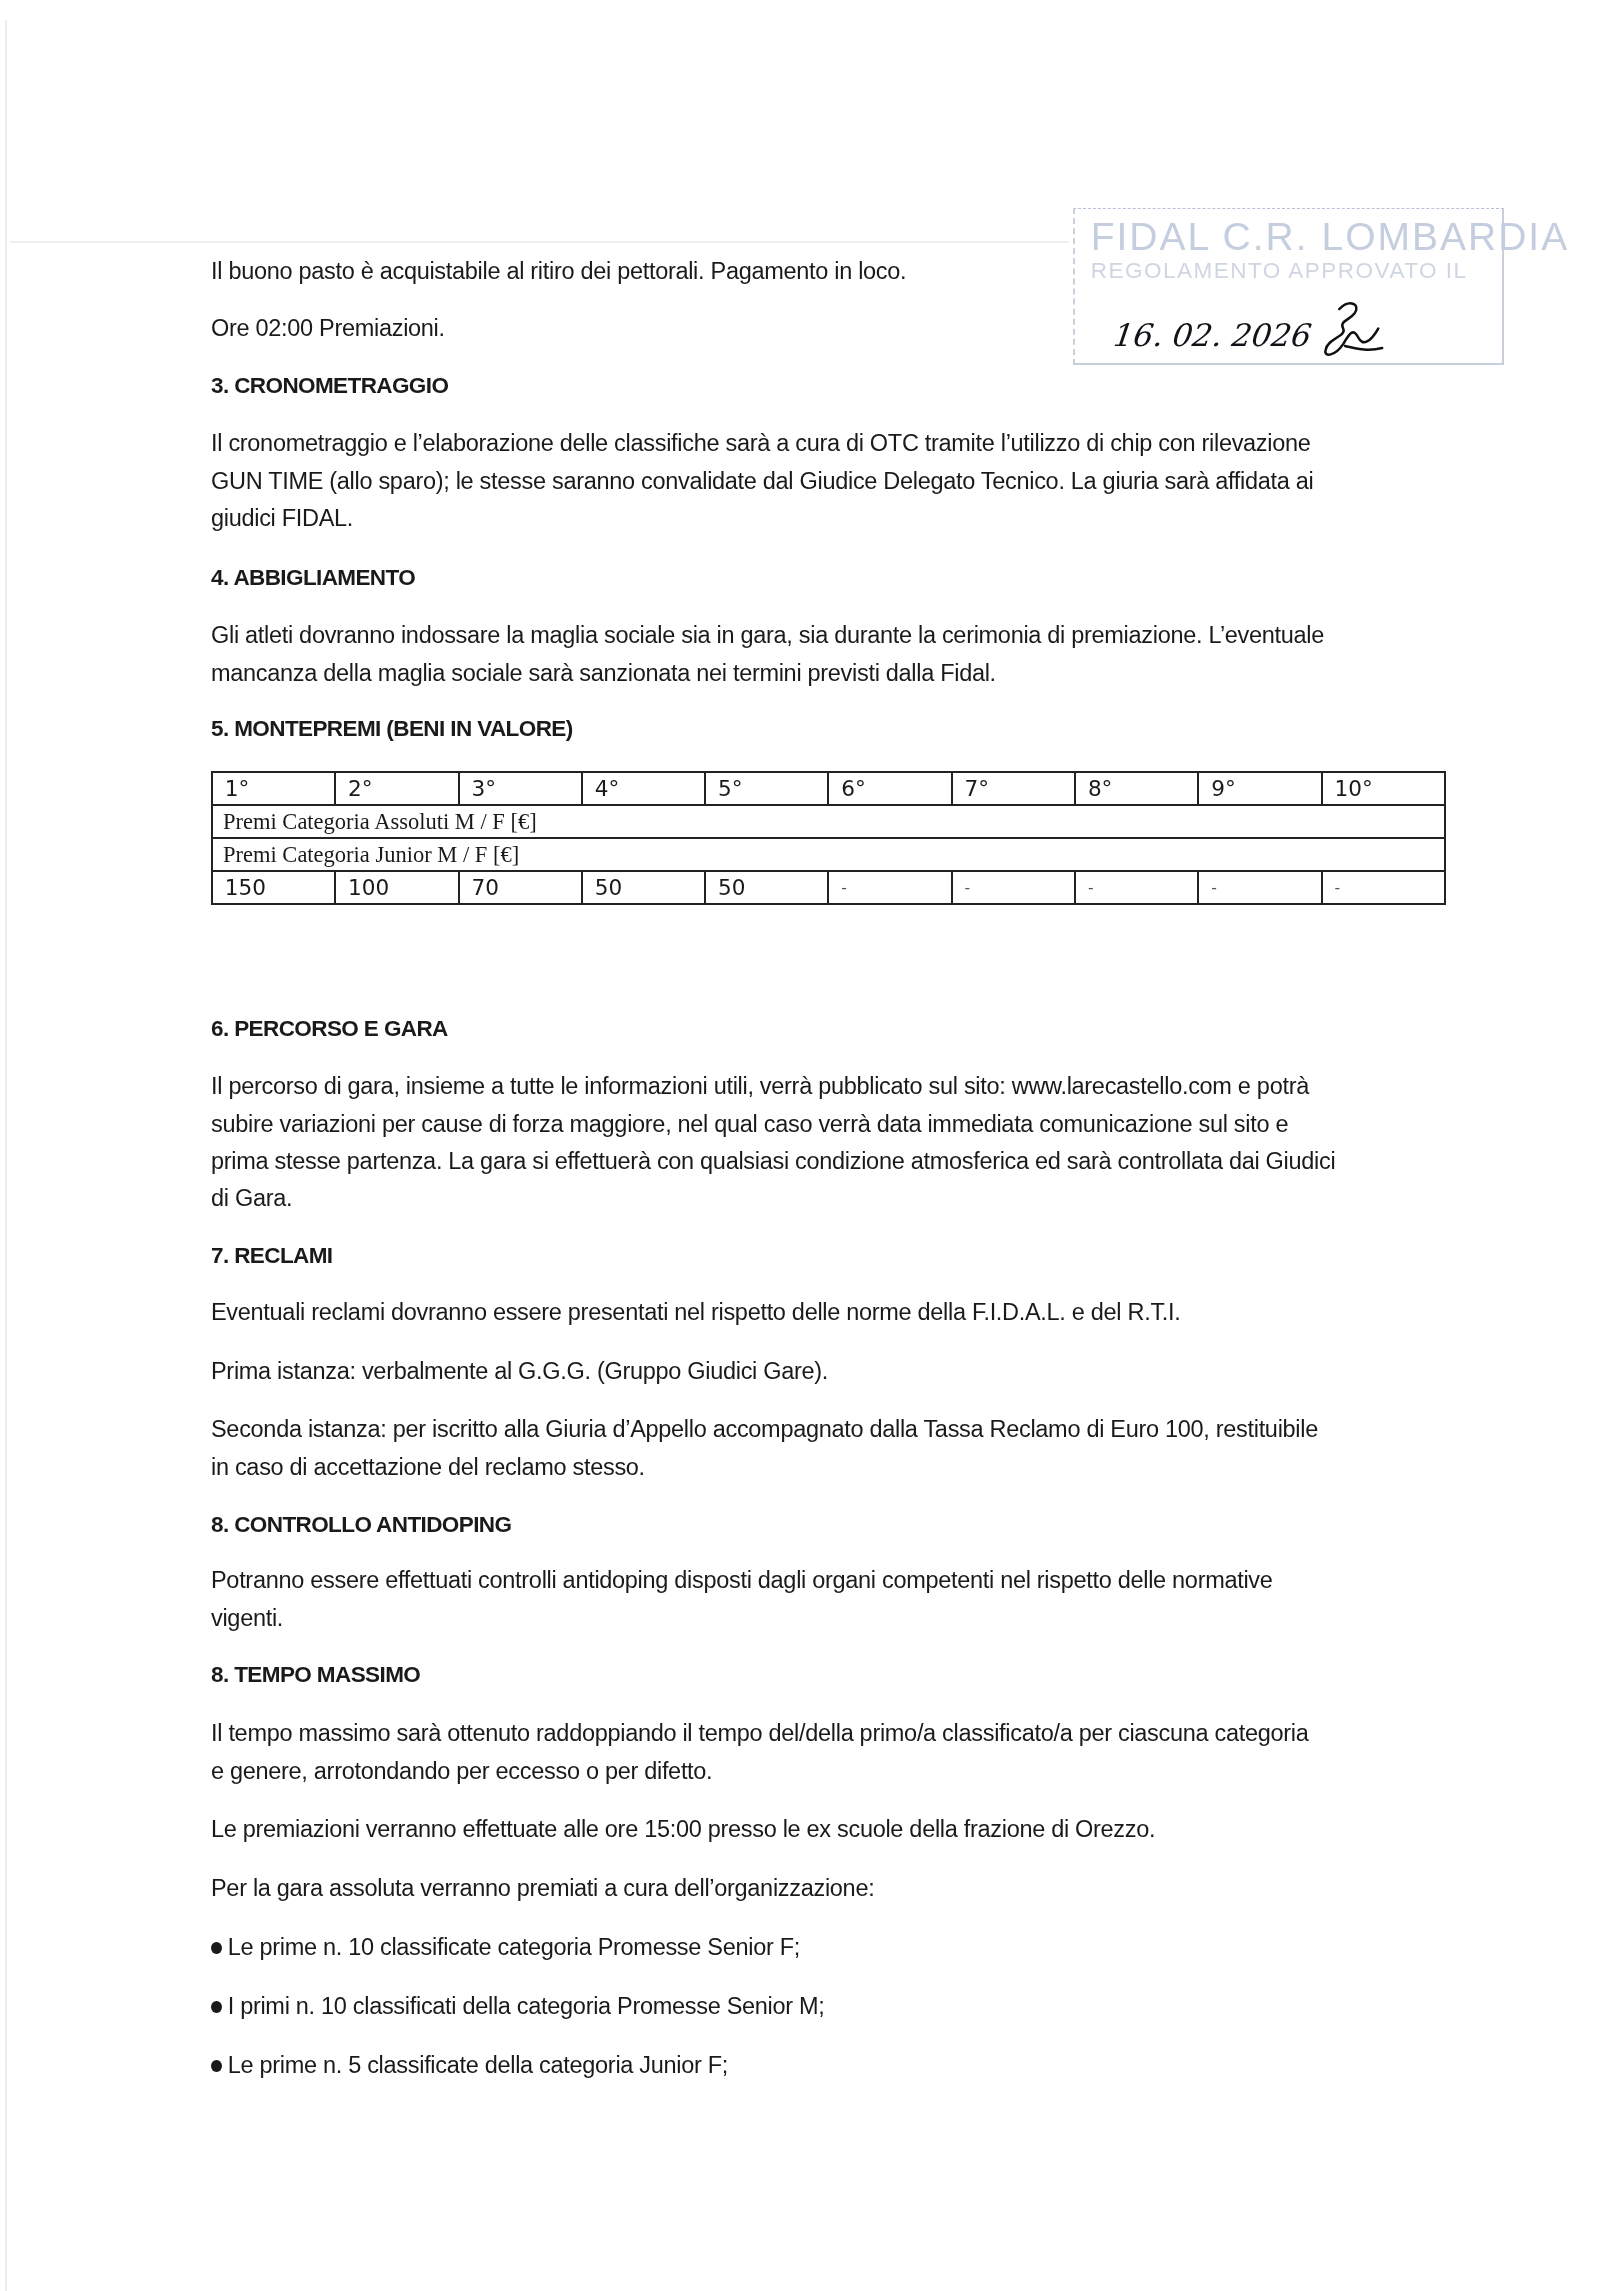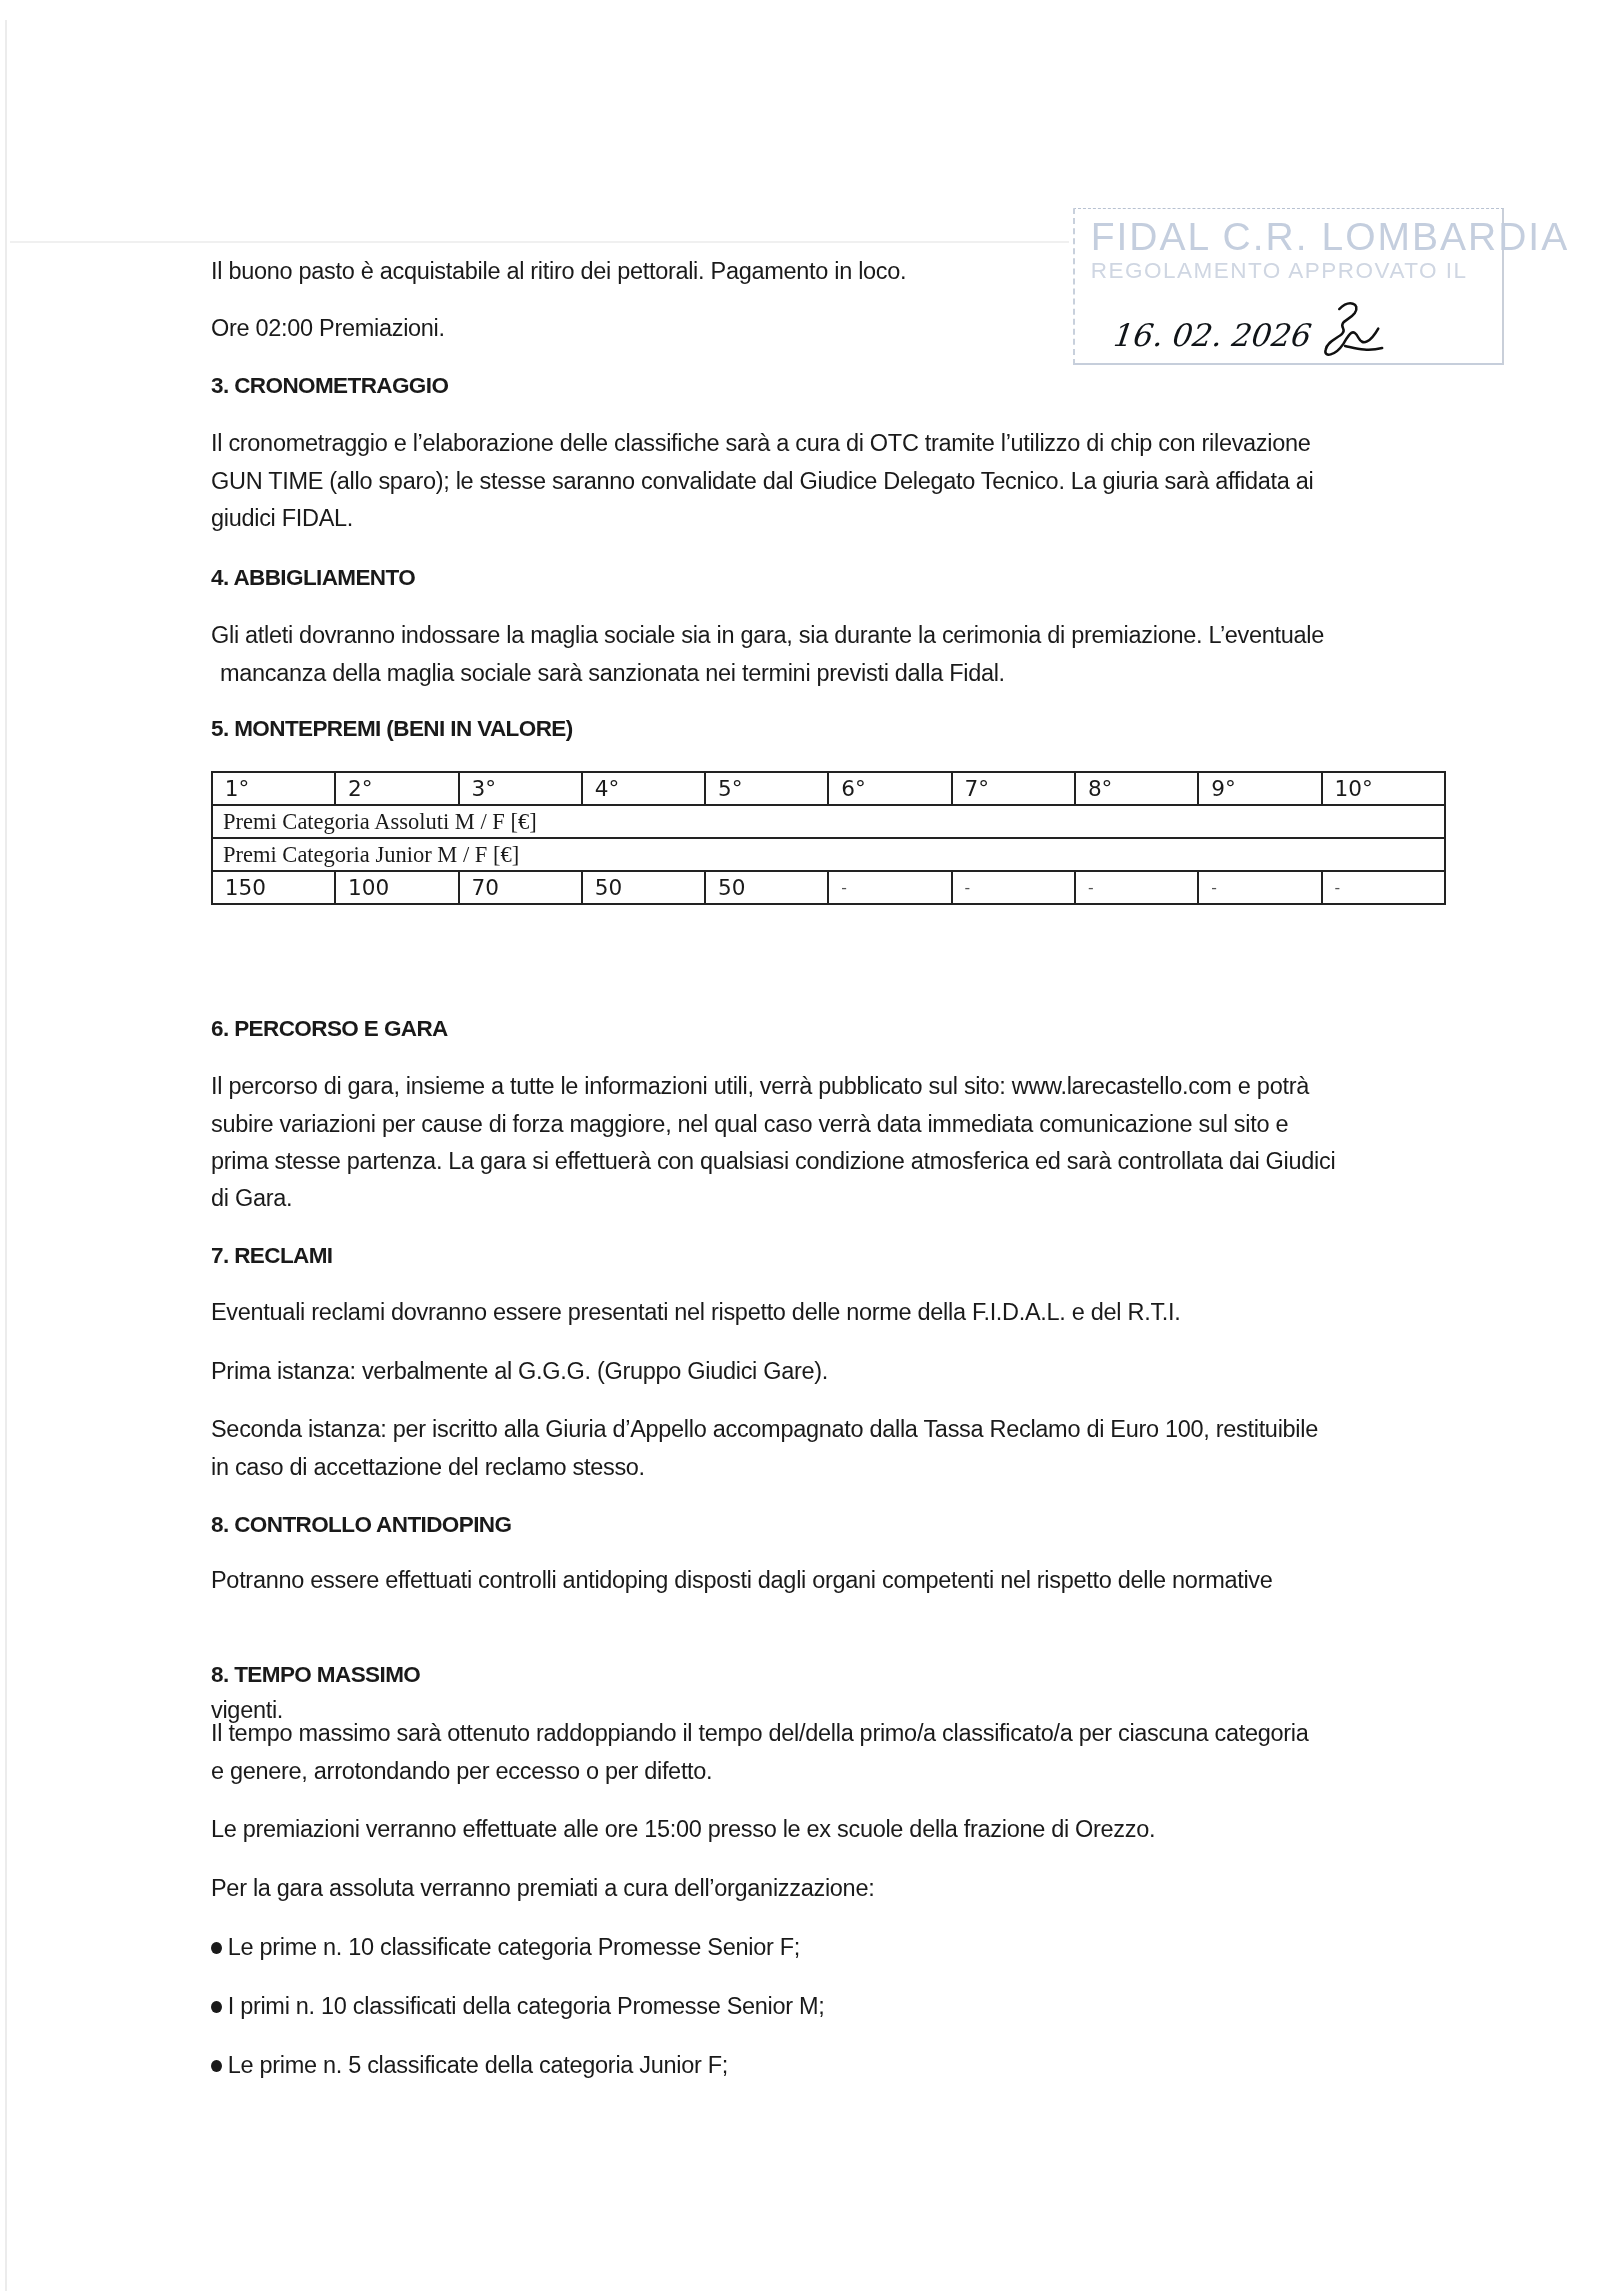--- a/index.html
+++ b/index.html
@@ -64,21 +64,21 @@
   <div class="txt" style="top: 253px; white-space: nowrap; width: auto;">Il buono pasto è acquistabile al ritiro dei pettorali.  Pagamento in loco.</div>
   <div class="txt" style="top: 310px; white-space: nowrap; width: auto;">Ore 02:00 Premiazioni.</div>
 
   <div class="txt h" style="top: 367px; white-space: nowrap; width: auto; text-align: right;">3. CRONOMETRAGGIO</div>
   <div class="txt" style="top: 425px; white-space: nowrap; width: auto;">Il cronometraggio e l’elaborazione delle classifiche sarà a cura di OTC tramite l’utilizzo di chip con rilevazione</div>
   <div class="txt" style="top: 463px; white-space: nowrap; width: auto;">GUN TIME (allo sparo); le stesse saranno convalidate dal Giudice Delegato Tecnico. La giuria sarà affidata ai</div>
   <div class="txt" style="top: 500px; white-space: nowrap; width: auto;">giudici FIDAL.</div>
 
   <div class="txt h" style="top: 559px; white-space: nowrap; width: auto;">4. ABBIGLIAMENTO</div>
   <div class="txt" style="top: 617px; white-space: nowrap; width: auto;">Gli atleti dovranno indossare la maglia sociale sia in gara, sia durante la cerimonia di premiazione. L’eventuale</div>
-  <div class="txt" style="top: 655px; white-space: nowrap; width: auto; margin-left: 9px;">mancanza della maglia sociale sarà sanzionata nei termini previsti dalla Fidal.</div>
+  <div class="txt" style="top: 655px; white-space: nowrap; width: auto;">mancanza della maglia sociale sarà sanzionata nei termini previsti dalla Fidal.</div>
 
   <div class="txt h" style="top: 710px; white-space: nowrap; width: auto;">5. MONTEPREMI (BENI IN VALORE)</div>
 
   <table class="prizes">
     <tbody>
         <tr>
       <td>1°</td>
       <td>2°</td>
       <td>3°</td>
       <td>4°</td>
@@ -117,21 +117,21 @@
   <div class="txt" style="top: 1180px; white-space: nowrap; width: auto;">di Gara.</div>
 
   <div class="txt h" style="top: 1237px; white-space: nowrap; width: auto;">7. RECLAMI</div>
   <div class="txt" style="top: 1294px; white-space: nowrap; width: auto;">Eventuali reclami  dovranno essere presentati nel rispetto delle norme della F.I.D.A.L. e del R.T.I.</div>
   <div class="txt" style="top: 1353px; white-space: nowrap; width: auto;">Prima istanza: verbalmente al G.G.G. (Gruppo Giudici Gare).</div>
   <div class="txt" style="top: 1411px; white-space: nowrap; width: auto;">Seconda istanza: per iscritto alla Giuria d’Appello accompagnato dalla Tassa Reclamo di Euro 100, restituibile</div>
   <div class="txt" style="top: 1449px; white-space: nowrap; width: auto;">in caso di accettazione del reclamo stesso.</div>
 
   <div class="txt h" style="top: 1506px; white-space: nowrap; width: auto;">8. CONTROLLO ANTIDOPING</div>
   <div class="txt" style="top: 1562px; white-space: nowrap; width: auto;">Potranno essere effettuati controlli antidoping disposti dagli organi competenti nel rispetto delle  normative</div>
-  <div class="txt" style="top: 1692px; white-space: nowrap; width: auto;">vigenti.</div>
+  <div class="txt" style="top: 1600px; white-space: nowrap; width: auto;">vigenti.</div>
 
   <div class="txt h" style="top: 1656px; white-space: nowrap; width: auto;">8. TEMPO MASSIMO</div>
   <div class="txt" style="top: 1715px; white-space: nowrap; width: auto;">Il tempo massimo sarà ottenuto raddoppiando il tempo del/della primo/a classificato/a per ciascuna categoria</div>
   <div class="txt" style="top: 1753px; white-space: nowrap; width: auto;">e genere, arrotondando per eccesso o per difetto.</div>
   <div class="txt" style="top: 1811px; white-space: nowrap; width: auto;">Le premiazioni verranno effettuate alle ore 15:00 presso le ex scuole della frazione di Orezzo.</div>
   <div class="txt" style="top: 1870px; white-space: nowrap; width: auto;">Per la gara assoluta verranno premiati a cura dell’organizzazione:</div>
 
   <div class="txt" style="top: 1929px; white-space: nowrap; width: auto;">
     <span class="bullet-dot"></span><span>Le prime n. 10 classificate categoria Promesse Senior F;</span>
   </div>

